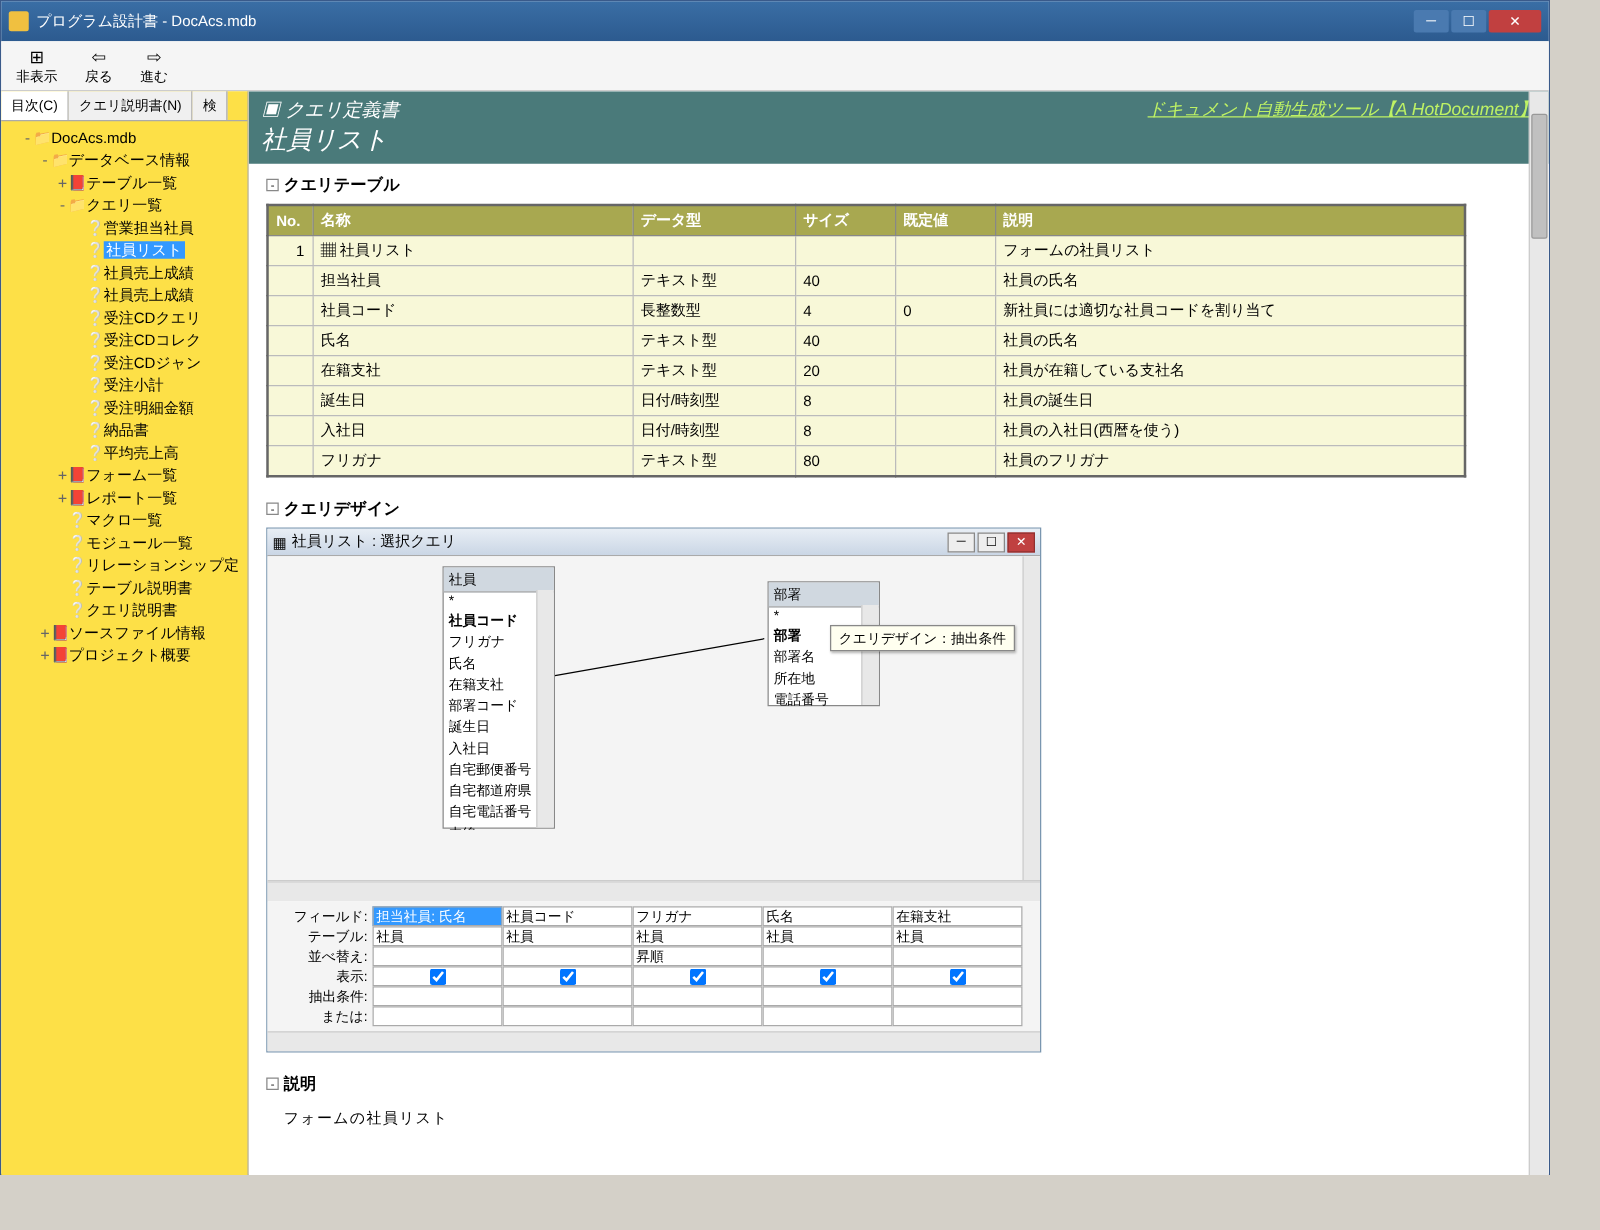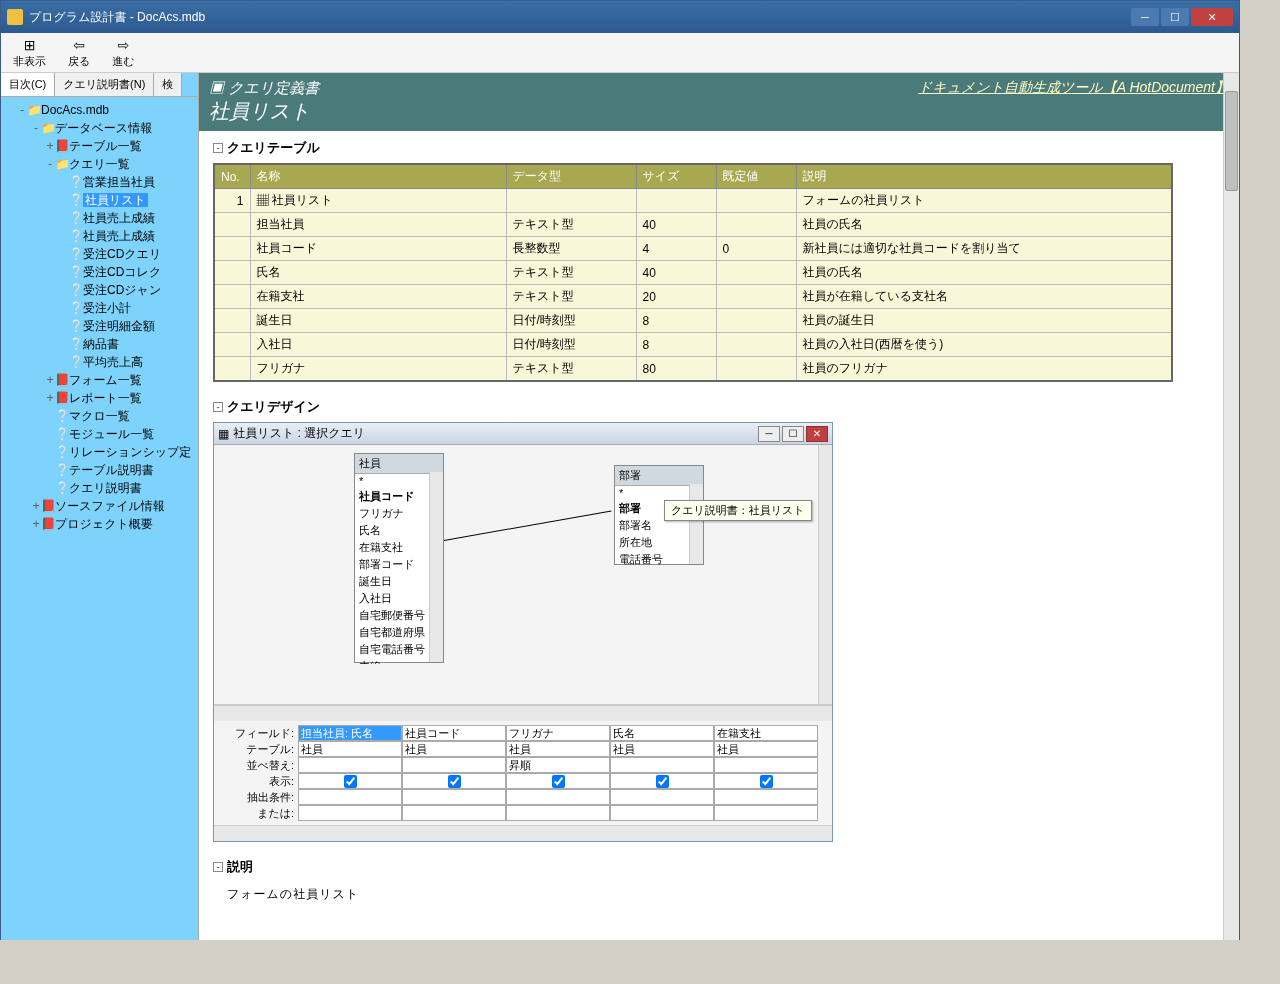--- a/index.html
+++ b/index.html
@@ -11,40 +11,40 @@
 .win-controls { display: flex; gap: 2px; }
 .win-btn { width: 28px; height: 18px; border: none; color: #fff; font-size: 11px; display: flex; align-items: center; justify-content: center; cursor: pointer; border-radius: 2px; }
 .win-min { background: #4a7ab0; }
 .win-max { background: #4a7ab0; }
 .win-close { background: #c14040; width: 42px; }
 .toolbar { height: 40px; background: #f5f5f5; border-bottom: 1px solid #ccc; display: flex; align-items: center; padding: 2px 6px; gap: 10px; }
 .tb-btn { display: flex; flex-direction: column; align-items: center; gap: 1px; padding: 2px 6px; cursor: pointer; }
 .tb-btn .ic { font-size: 14px; }
 .tb-btn .lb { font-size: 11px; }
 .body-area { display: flex; height: calc(100% - 68px); }
-.sidebar { width: 198px; border-right: 1px solid #aaa; background: #7dd3fc; display: flex; flex-direction: column; }
+.sidebar { width: 198px; border-right: 1px solid #aaa; background: #fde047; display: flex; flex-direction: column; }
 .sb-tabs { height: 24px; display: flex; border-bottom: 1px solid #aaa; }
 .sb-tab { padding: 4px 8px; border-right: 1px solid #aaa; font-size: 11px; cursor: pointer; background: #f0f0f0; }
 .sb-tab.active { background: #fff; }
 .tree { flex: 1; overflow: auto; padding: 4px 2px; font-size: 12px; line-height: 1.5; }
 .tree ul { list-style: none; padding-left: 14px; }
 .tree li { white-space: nowrap; }
 .tree .exp { display: inline-block; width: 10px; text-align: center; color: #666; cursor: pointer; font-family: monospace; }
 .tree .ic { display: inline-block; width: 14px; }
 .tree .sel { background: #3399ff; color: #fff; padding: 0 2px; }
 .content { flex: 1; overflow: auto; background: #fff; position: relative; }
 .header-band { background: #4a7a7a; color: #fff; padding: 6px 10px; display: flex; justify-content: space-between; align-items: flex-start; }
 .header-band .lft .t1 { font-size: 15px; font-style: italic; }
 .header-band .lft .t2 { font-size: 20px; font-style: italic; }
-.header-band .rgt a { color: #fef9c3; font-style: italic; font-size: 14px; text-decoration: underline; }
+.header-band .rgt a { color: #bef264; font-style: italic; font-size: 14px; text-decoration: underline; }
 .section { padding: 8px 14px; }
 .sec-hd { display: flex; align-items: center; gap: 4px; font-weight: bold; font-size: 13px; margin-bottom: 6px; }
 .sec-hd .box { width: 10px; height: 10px; border: 1px solid #888; background: #fff; display: inline-flex; align-items: center; justify-content: center; font-size: 9px; color: #666; }
 table.qtable { border-collapse: collapse; width: 960px; border: 2px solid #666; }
-table.qtable th { background: #a8a850; color: #fff; font-weight: normal; text-align: left; padding: 3px 6px; border: 1px solid #888; font-size: 12px; }
+table.qtable th { background: #a8a850; color: #fff; font-weight: bold; text-align: left; padding: 3px 6px; border: 1px solid #888; font-size: 12px; }
 table.qtable td { background: #f8f8d8; padding: 3px 6px; border: 1px solid #bbb; font-size: 12px; }
 table.qtable td.no { text-align: right; width: 36px; }
 table.qtable th.c-no { width: 36px; }
 table.qtable th.c-name { width: 256px; }
 table.qtable th.c-type { width: 130px; }
 table.qtable th.c-size { width: 80px; }
 table.qtable th.c-def { width: 80px; }
 .design-win { width: 620px; border: 1px solid #7a96b0; background: #fff; margin-top: 6px; }
 .dw-title { height: 22px; background: linear-gradient(to bottom,#e8eef5,#cad6e5); display: flex; align-items: center; justify-content: space-between; padding: 0 4px; border-bottom: 1px solid #aaa; }
 .dw-title .lft { display: flex; align-items: center; gap: 4px; font-size: 12px; }
@@ -284,21 +284,21 @@
               <div class="body" id="box2-fields">
                   <div class="fld">*</div>
                   <div class="fld b">部署</div>
                   <div class="fld">部署名</div>
                   <div class="fld">所在地</div>
                   <div class="fld">電話番号</div>
                 </div>
               <div class="sb"></div>
             </div>
             <div class="link-line" style="left:230px;top:95px;width:170px;transform:rotate(-10deg);"></div>
-            <div class="tooltip" style="left:450px;top:55px;">クエリ説明書：社員リスト</div>
+            <div class="tooltip" style="left:450px;top:55px;">クエリデザイン：抽出条件</div>
             <div style="position:absolute;right:0;top:0;bottom:0;width:14px;background:#e8e8e8;border-left:1px solid #ccc;"></div>
           </div>
           <div class="dw-hscroll"></div>
           <div class="dw-grid">
             <div class="dg-row">
                 <div class="dg-lbl">フィールド:</div>
                 <div class="dg-cells" id="dg-fields">
                   <div class="dg-cell sel">担当社員: 氏名</div>
                   <div class="dg-cell">社員コード</div>
                   <div class="dg-cell">フリガナ</div>

